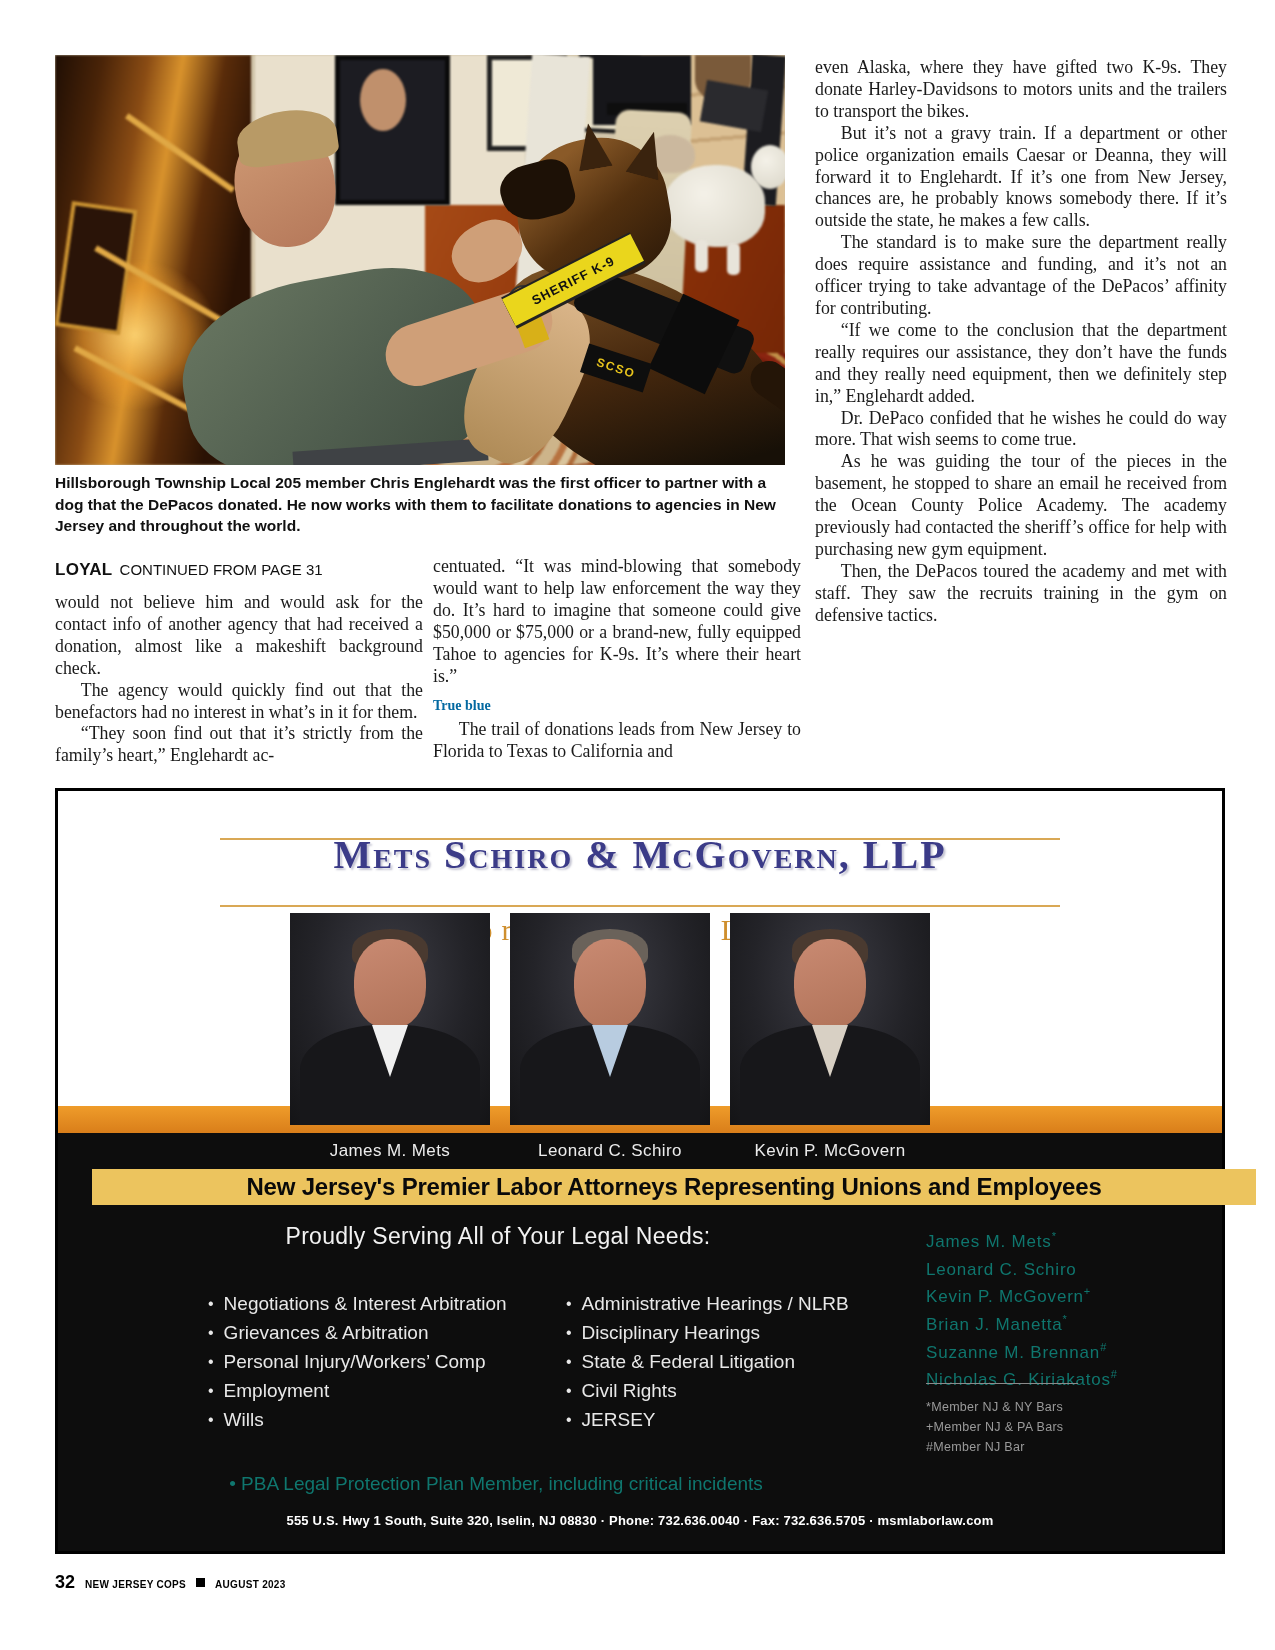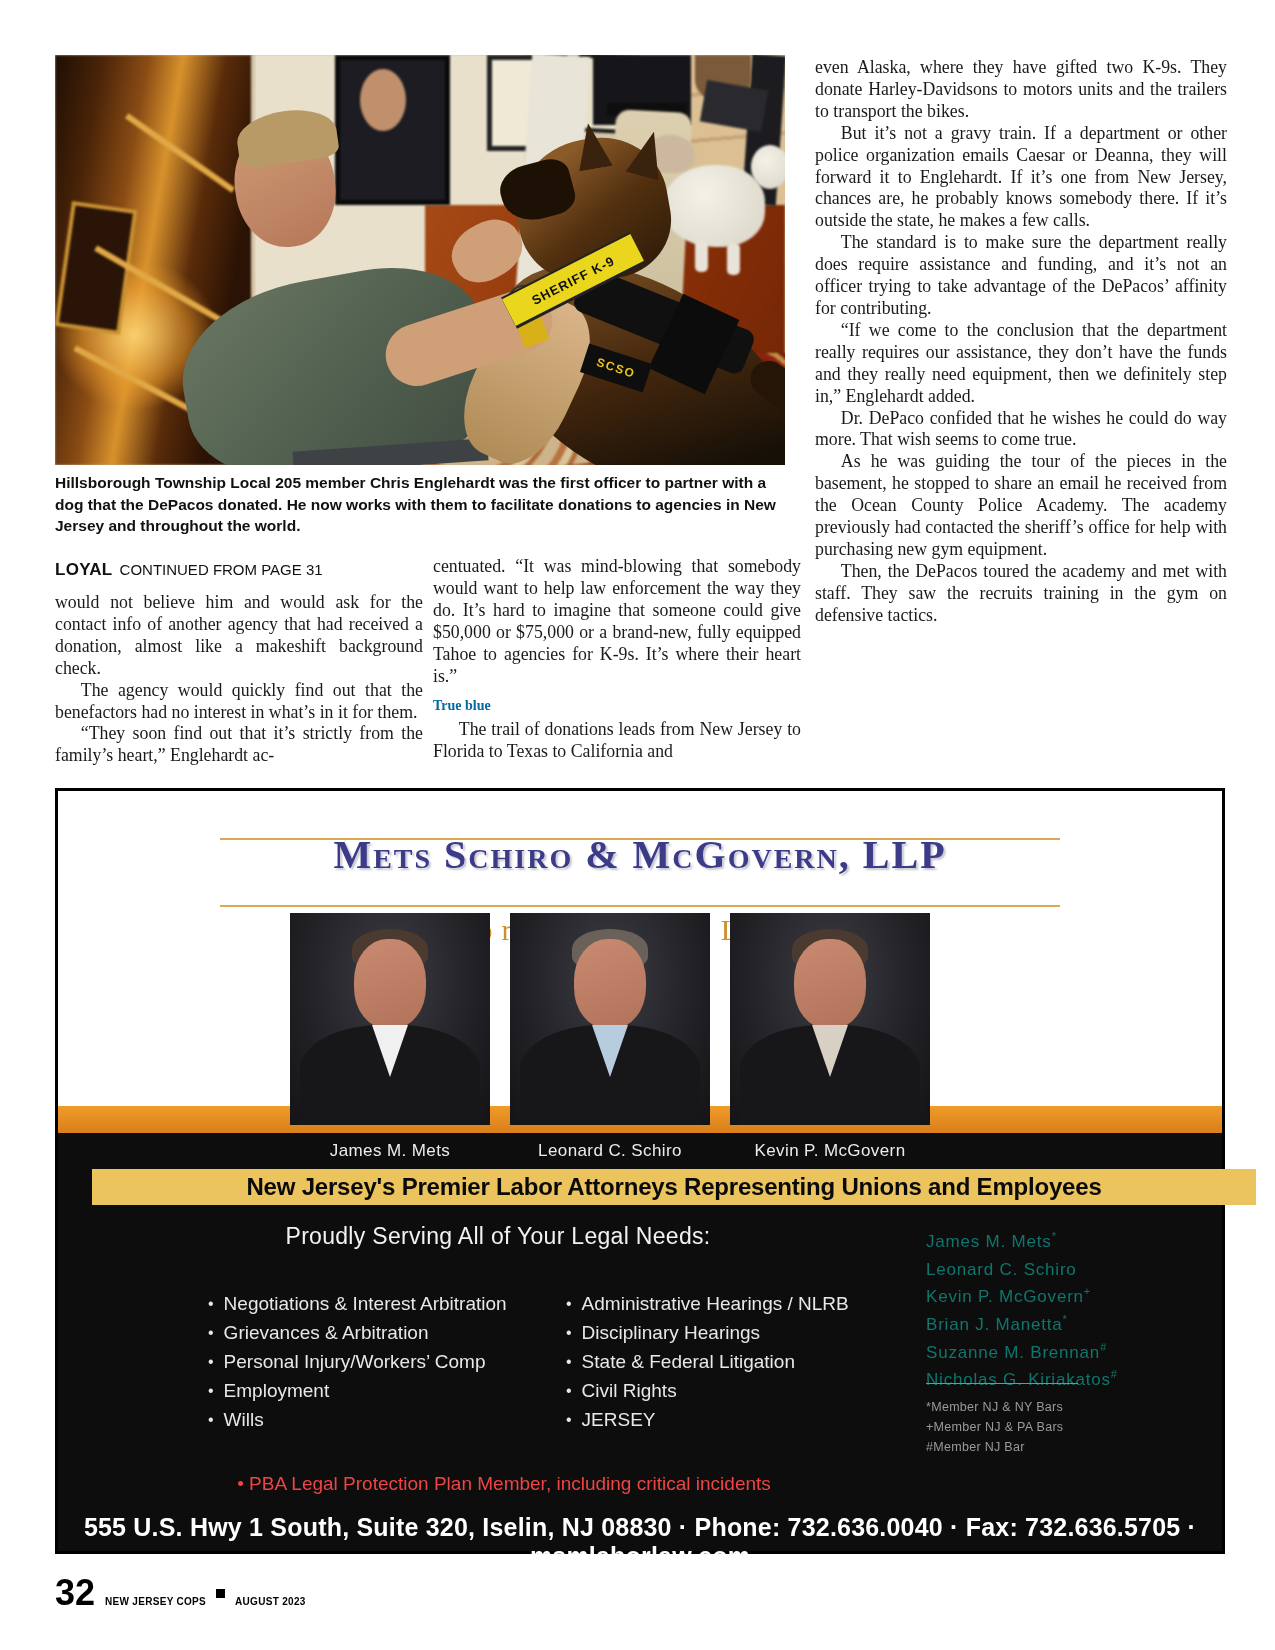--- a/index.html
+++ b/index.html
@@ -125,29 +125,29 @@
   .ad-list{position:absolute;top:498px;font-family:"Liberation Sans",sans-serif;font-size:19px;color:#e8e8e8;}
   .ad-list.l1{left:150px;} .ad-list.l2{left:508px;}
   .ad-list .row{height:29px;display:flex;align-items:center;}
   .ad-list .blt{margin-right:10px;font-size:16px;}
   .ad-att{position:absolute;left:868px;top:434px;font-family:"Liberation Sans",sans-serif;
           font-size:17px;color:#0f766e;letter-spacing:.8px;line-height:23px;}
   .ad-att sup{font-size:11px;}
   .ad-div{position:absolute;left:868px;top:592px;width:152px;height:1px;background:#8a8a8a;}
   .ad-notes{position:absolute;left:868px;top:606px;font-family:"Liberation Sans",sans-serif;
             font-size:12.5px;color:#9a9a9a;line-height:20px;letter-spacing:.3px;}
-  .ad-pba{position:absolute;left:56px;top:682px;width:780px;text-align:center;
-          font-family:"Liberation Sans",sans-serif;font-size:19px;color:#ef4444;}
+  .ad-pba{position:absolute;left:48px;top:682px;width:780px;text-align:center;
+          font-family:"Liberation Sans",sans-serif;font-size:19px;color:#0f766e;}
   .ad-contact{position:absolute;left:0;top:722px;width:1164px;text-align:center;
-              font-family:"Liberation Sans",sans-serif;font-size:25px;font-weight:700;color:#fff;letter-spacing:.2px;}
+              font-family:"Liberation Sans",sans-serif;font-size:13px;font-weight:700;color:#fff;letter-spacing:.2px;}
 
   
   .footer{left:55px;top:1572px;width:700px;display:flex;align-items:baseline;gap:10px;
           font-family:"Liberation Sans",sans-serif;color:#000;}
-  .footer .pg{font-size:36px;font-weight:700;}
+  .footer .pg{font-size:18px;font-weight:700;}
   .footer .mag,.footer .iss{font-size:10px;font-weight:700;letter-spacing:.3px;}
   .footer .sq{width:9px;height:9px;background:#000;align-self:center;}
 </style>
 </head>
 <body>
 
 <div class="page">
 
   <div class="abs photo">
     <div class="ph-wall soft"></div>

